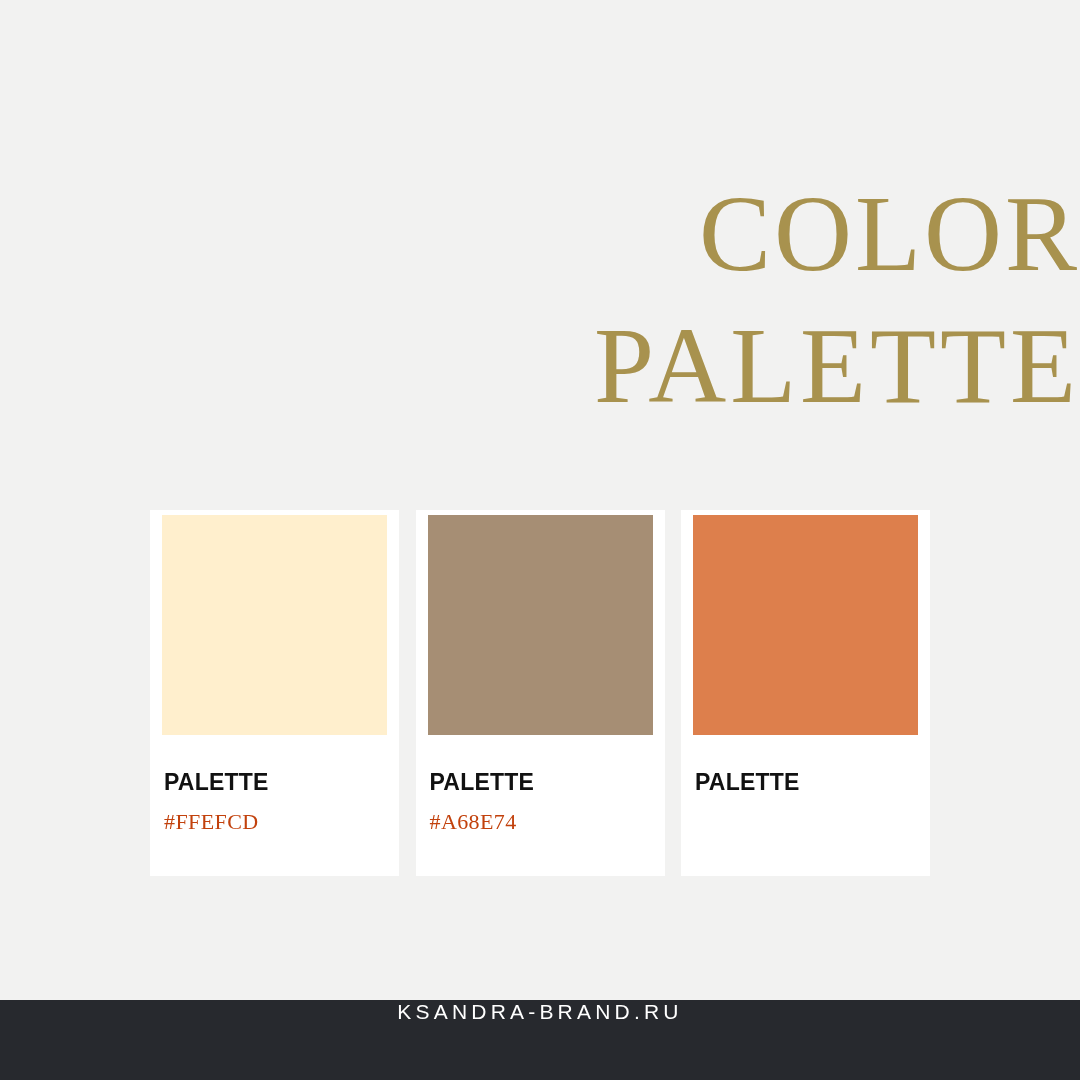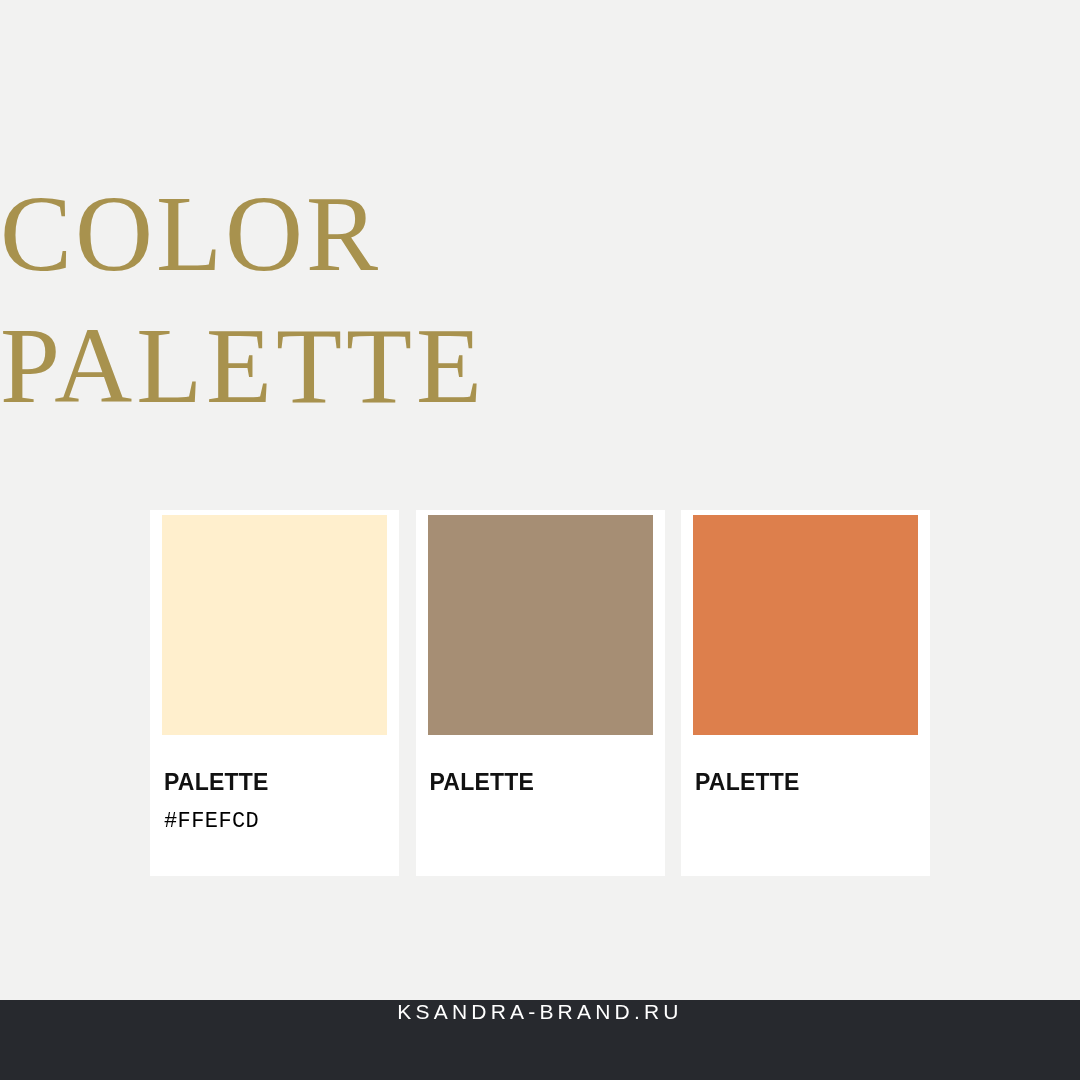--- a/index.html
+++ b/index.html
@@ -21,21 +21,21 @@
     width: 1080px;
     height: 1080px;
   }
 
   
   .title-block {
     position: absolute;
     top: 168px;
     left: 0;
     width: 1080px;
-    text-align: left;
+    text-align: right;
   }
   .title-line {
     font-family: "Liberation Serif", "DejaVu Serif", serif;
     color: #a8924e;
     font-weight: 400;
     font-size: 108px;
     line-height: 1.22;
     letter-spacing: 3px;
     white-space: nowrap;
   }
@@ -73,25 +73,25 @@
   }
   .card-name {
     font-family: "Liberation Sans", sans-serif;
     font-weight: bold;
     font-size: 23px;
     letter-spacing: 0.2px;
     color: #111111;
     line-height: 1;
   }
   .card-hex {
-    font-family: Liberation Mono, monospace;
+    font-family: Liberation Serif, serif;
     font-weight: 300;
     font-size: 22px;
     letter-spacing: 0.4px;
-    color: #000000;
+    color: #c2410c;
     line-height: 1;
     margin-top: 17px;
   }
 
   
   .footer-bar {
     position: absolute;
     left: 0;
     bottom: 0;
     width: 1080px;
@@ -126,20 +126,21 @@
       <div class="card-text">
         <div class="card-name">PALETTE</div>
         <div class="card-hex">#FFEFCD</div>
       </div>
     </div>
 
     <div class="palette-card">
       <div class="swatch" style="background-color: rgb(166, 142, 116);"></div>
       <div class="card-text">
         <div class="card-name">PALETTE</div>
+        <div class="card-hex">#A68E74</div>
       </div>
     </div>
 
     <div class="palette-card">
       <div class="swatch" style="background-color: rgb(221, 127, 76);"></div>
       <div class="card-text">
         <div class="card-name">PALETTE</div>
       </div>
     </div>
 

